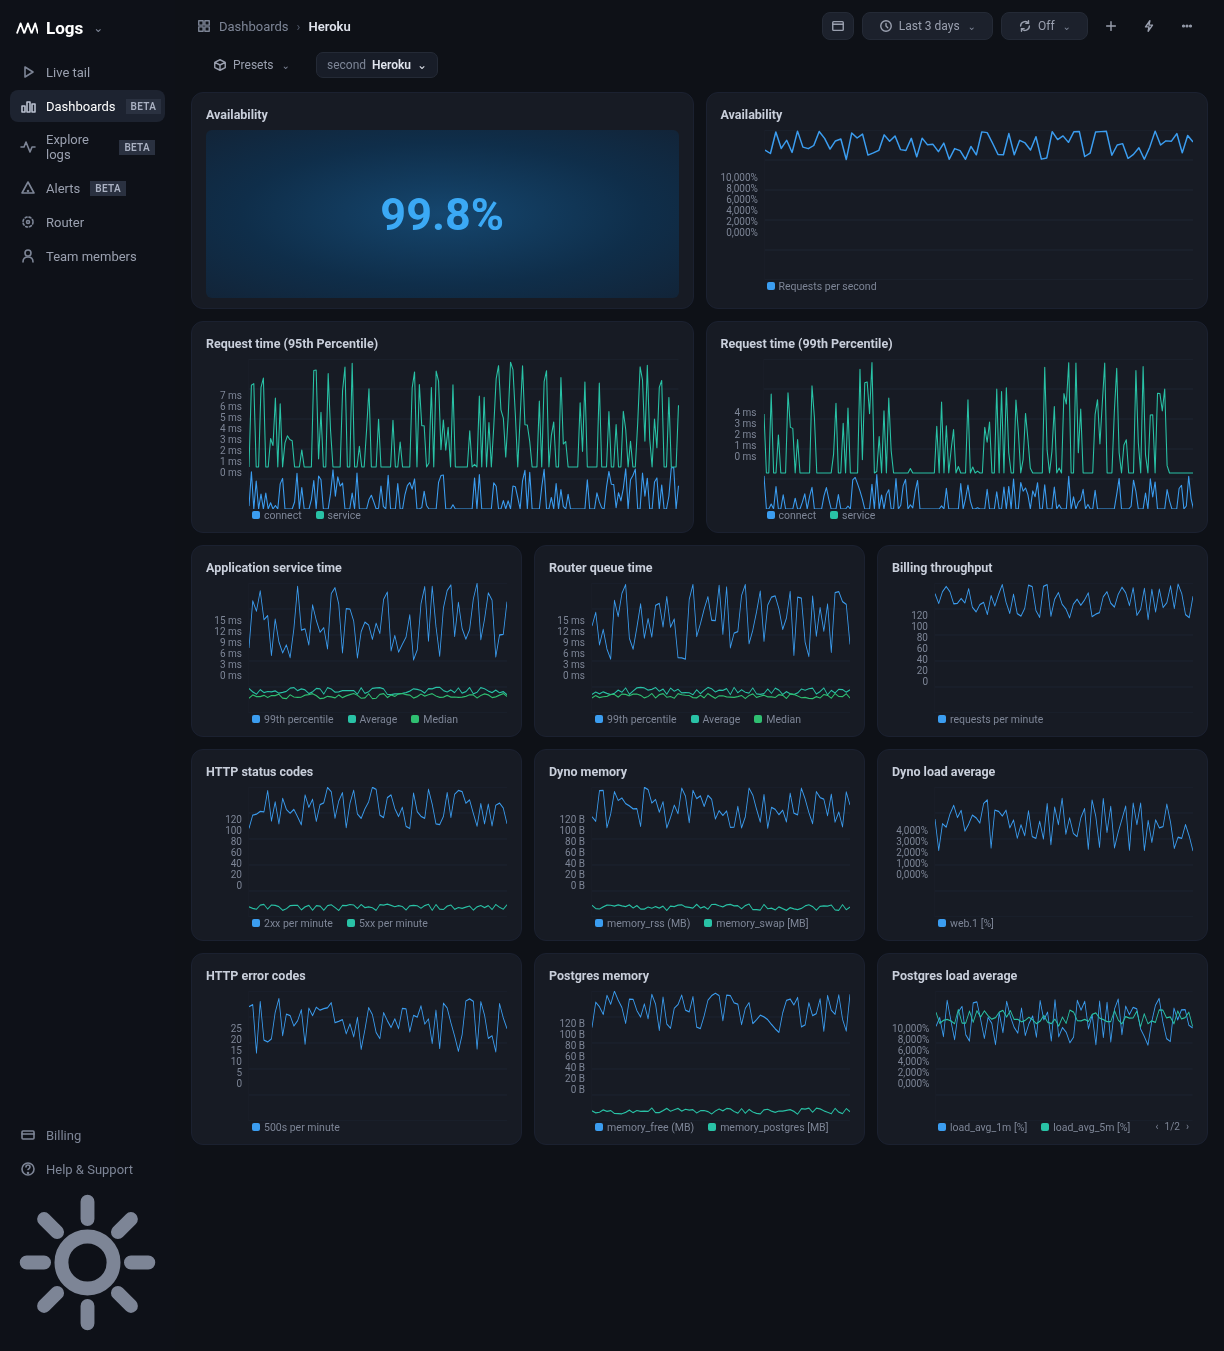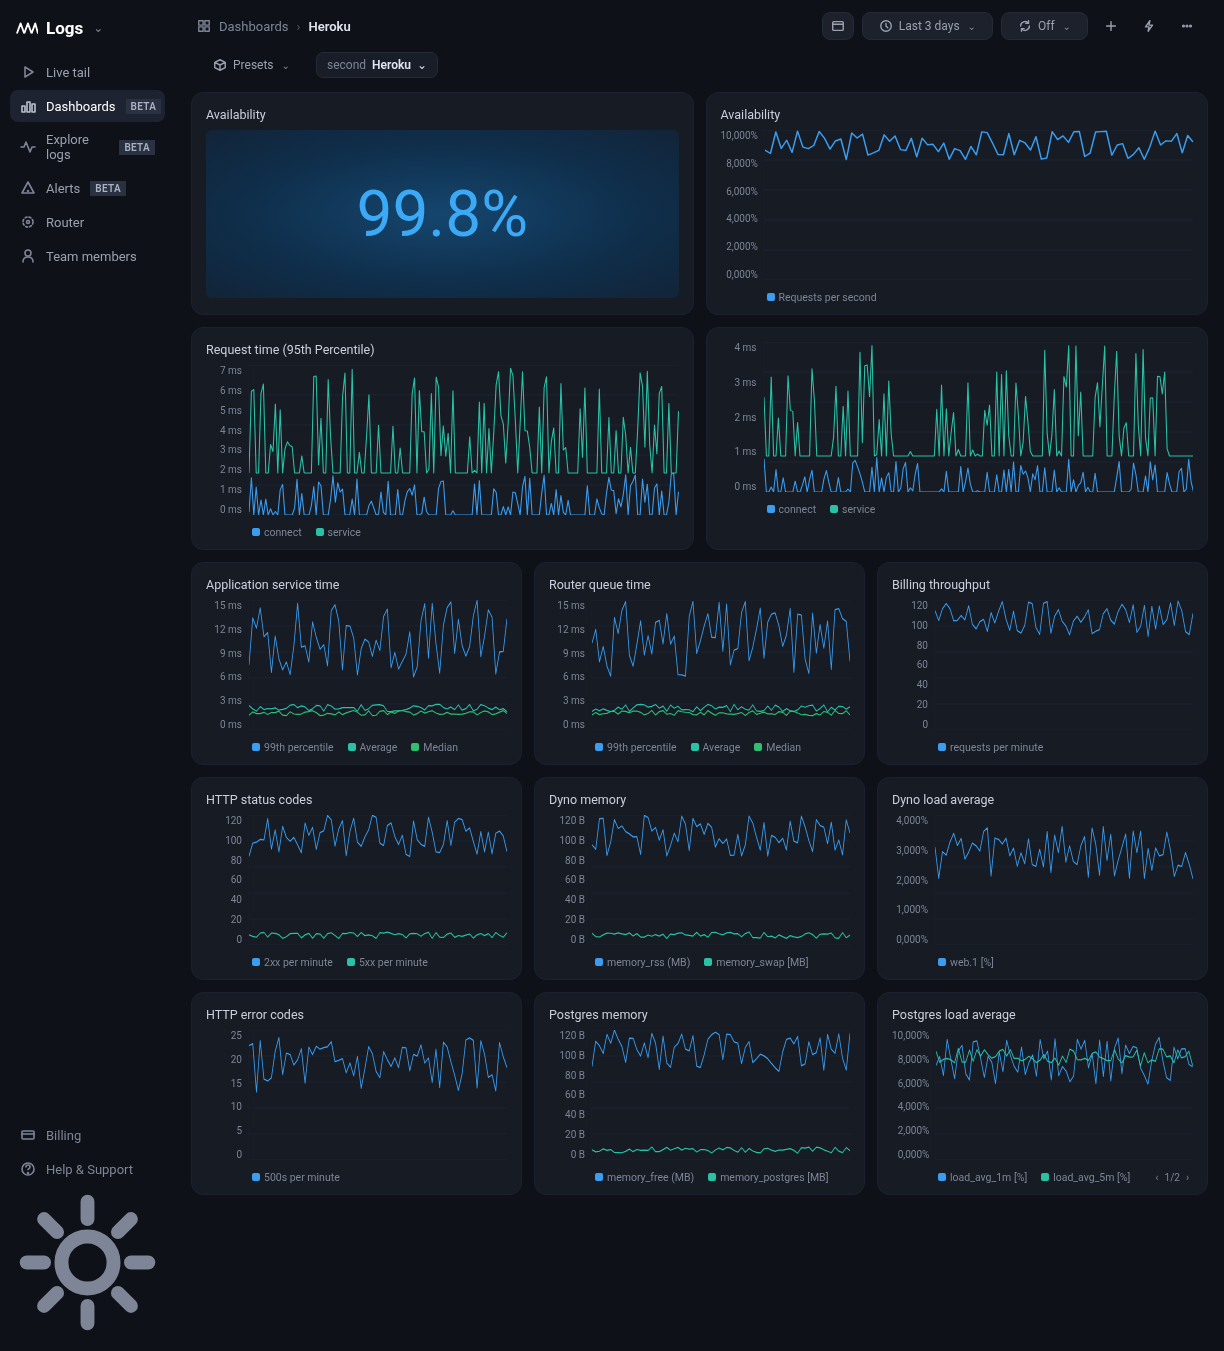--- a/index.html
+++ b/index.html
@@ -50,32 +50,32 @@
 .btn .chev-d{font-size:10px;color:var(--text-dim);margin-left:2px}
 .btn.ghost{background:transparent;border:none}
 .subbar{display:flex;align-items:center;gap:10px;padding:12px 22px 14px}
 .chip{display:inline-flex;align-items:center;gap:6px;border:1px solid var(--border);background:#181d28;border-radius:7px;padding:5px 10px;font-size:12px}
 .chip .key{color:var(--text-dim)}
 .chip .val{color:#e1e5ee;font-weight:600}
 
 .grid-wrap{padding:0 16px 24px 16px}
 .grid{display:grid;grid-template-columns:repeat(6,1fr);gap:12px}
 .card{background:var(--panel);border:1px solid #1b2130;border-radius:12px;padding:14px 14px 10px}
-.card h3{font-size:12.5px;font-weight:400;color:#c9cfdb;margin-bottom:8px}
+.card h3{font-size:12.5px;font-weight:700;color:#c9cfdb;margin-bottom:8px}
 .span3{grid-column:span 3}
 .span2{grid-column:span 2}
 .bignum{display:flex;align-items:center;justify-content:center;height:168px;border-radius:6px;background:radial-gradient(ellipse at center,#15466e,#0f2e4a 60%,#122438 100%)}
-.bignum .val{font-size:64px;font-weight:400;color:#3ba9f5}
+.bignum .val{font-size:45px;font-weight:700;color:#3ba9f5}
 .chart{position:relative;height:150px;display:flex}
 .chart.short{height:130px}
-.yaxis{display:flex;flex-direction:column;justify-content:space-between;align-items:flex-end;font-size:10px;color:var(--text-dim);padding-right:6px;min-width:42px}
+.yaxis{display:flex;flex-direction:column;justify-content:center;align-items:flex-end;font-size:10px;color:var(--text-dim);padding-right:6px;min-width:42px}
 .plot{flex:1;position:relative;border-left:1px solid #26304020}
 .plot svg{position:absolute;inset:0;width:100%;height:100%}
 .grid-line{stroke:#1e2633;stroke-width:1}
-.legend{display:flex;gap:14px;margin-top:11px;padding-left:46px;font-size:10.5px;color:var(--text-dim);align-items:center}
+.legend{display:flex;gap:14px;margin-top:0;padding-left:46px;font-size:10.5px;color:var(--text-dim);align-items:flex-start}
 .legend .dot{width:8px;height:8px;border-radius:2px;display:inline-block;margin-right:4px}
 .pager{display:flex;gap:6px;font-size:10px;color:var(--text-dim);align-items:center}
 .legend.with-pager{justify-content:space-between;padding-right:4px}
 .legend .items{display:flex;gap:14px;align-items:center;flex-wrap:wrap}
 
 svg.ic path,svg.ic rect,svg.ic circle,svg.ic polyline{stroke:currentColor;fill:none;stroke-width:1.6;stroke-linecap:round;stroke-linejoin:round}
 </style>
 </head>
 <body>
 
@@ -314,20 +314,21 @@
                 </svg>
               </div>
           </div>
           <div class="legend">
               <span><span class="dot" style="background: rgb(59, 157, 240);"></span>connect</span>
               <span><span class="dot" style="background: rgb(41, 194, 166);"></span>service</span>
             </div>
         </div>
 
         <div class="card span3">
+          <h3>Request time (99th Percentile)</h3>
           <div class="chart">
             <div class="yaxis">
                 <span>4 ms</span>
                 <span>3 ms</span>
                 <span>2 ms</span>
                 <span>1 ms</span>
                 <span>0 ms</span>
               </div>
             <div class="plot">
                 <svg viewBox="0 0 400 150" preserveAspectRatio="none">

